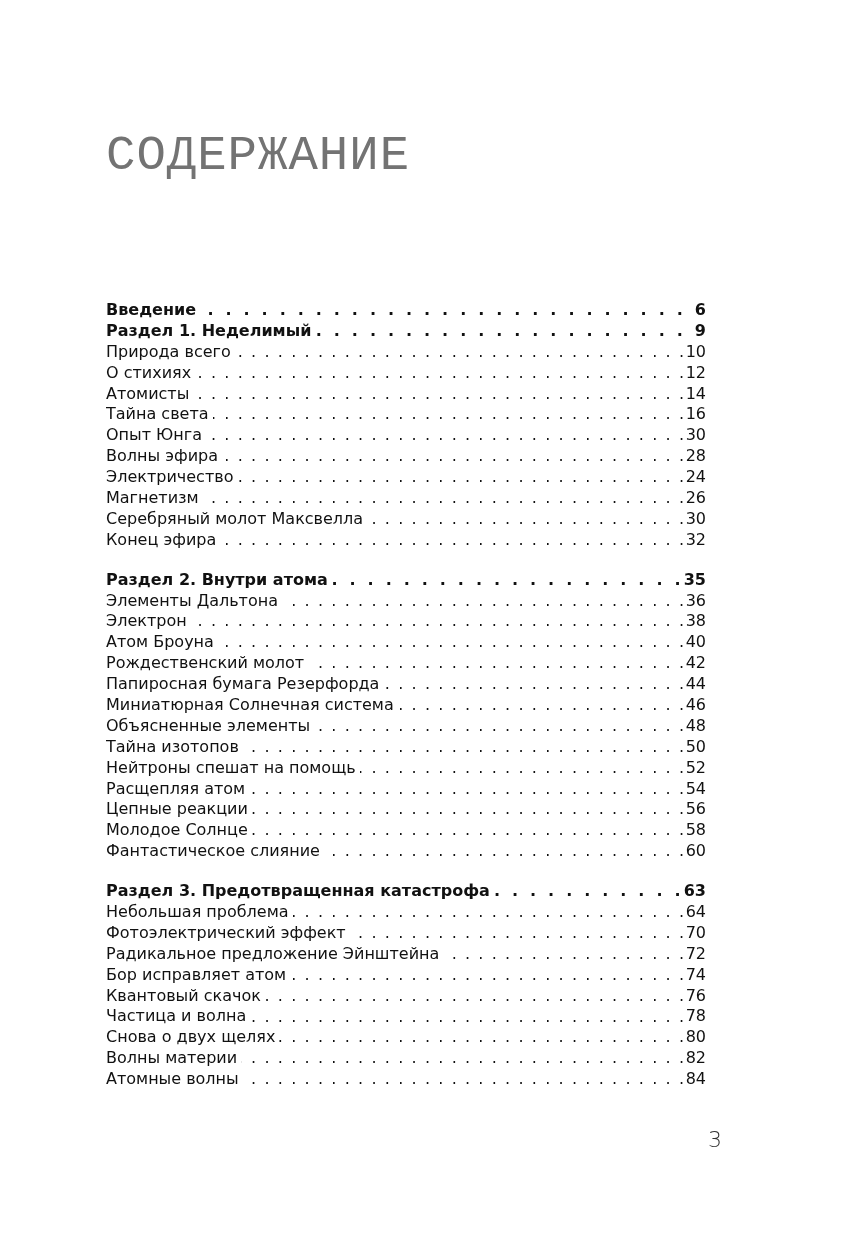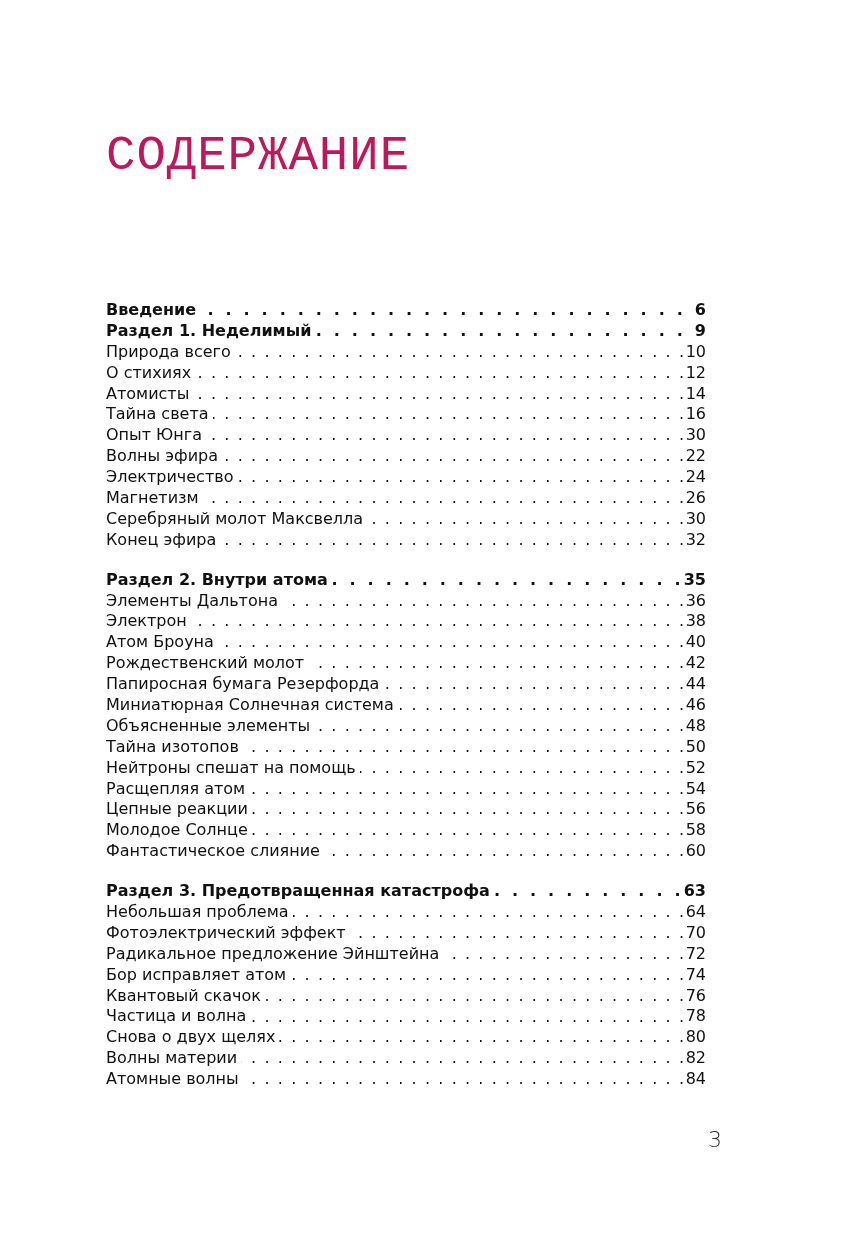--- a/index.html
+++ b/index.html
@@ -17,21 +17,21 @@
     .page-title {
       position: absolute;
       left: 106px;
       top: 128px;
       font-family: "Liberation Mono", "DejaVu Sans Mono", monospace;
       font-size: 49px;
       font-weight: normal;
       letter-spacing: 1px;
       line-height: 56px;
       margin: 0;
-      color: #be185d;
+      color: #737373;
     }
     .toc {
       position: absolute;
       left: 106px;
       top: 300px;
       width: 600px;
       font-family: "DejaVu Sans", "Liberation Sans", sans-serif;
       font-size: 16px;
     }
     .toc-section {
@@ -127,21 +127,21 @@
         <span class="page">16</span>
       </div>
       <div class="toc-entry">
         <span class="title">Опыт Юнга</span>
         <span class="leader"></span>
         <span class="page">30</span>
       </div>
       <div class="toc-entry">
         <span class="title">Волны эфира</span>
         <span class="leader"></span>
-        <span class="page">22</span>
+        <span class="page">28</span>
       </div>
       <div class="toc-entry">
         <span class="title">Электричество</span>
         <span class="leader"></span>
         <span class="page">24</span>
       </div>
       <div class="toc-entry">
         <span class="title">Магнетизм</span>
         <span class="leader"></span>
         <span class="page">26</span>

